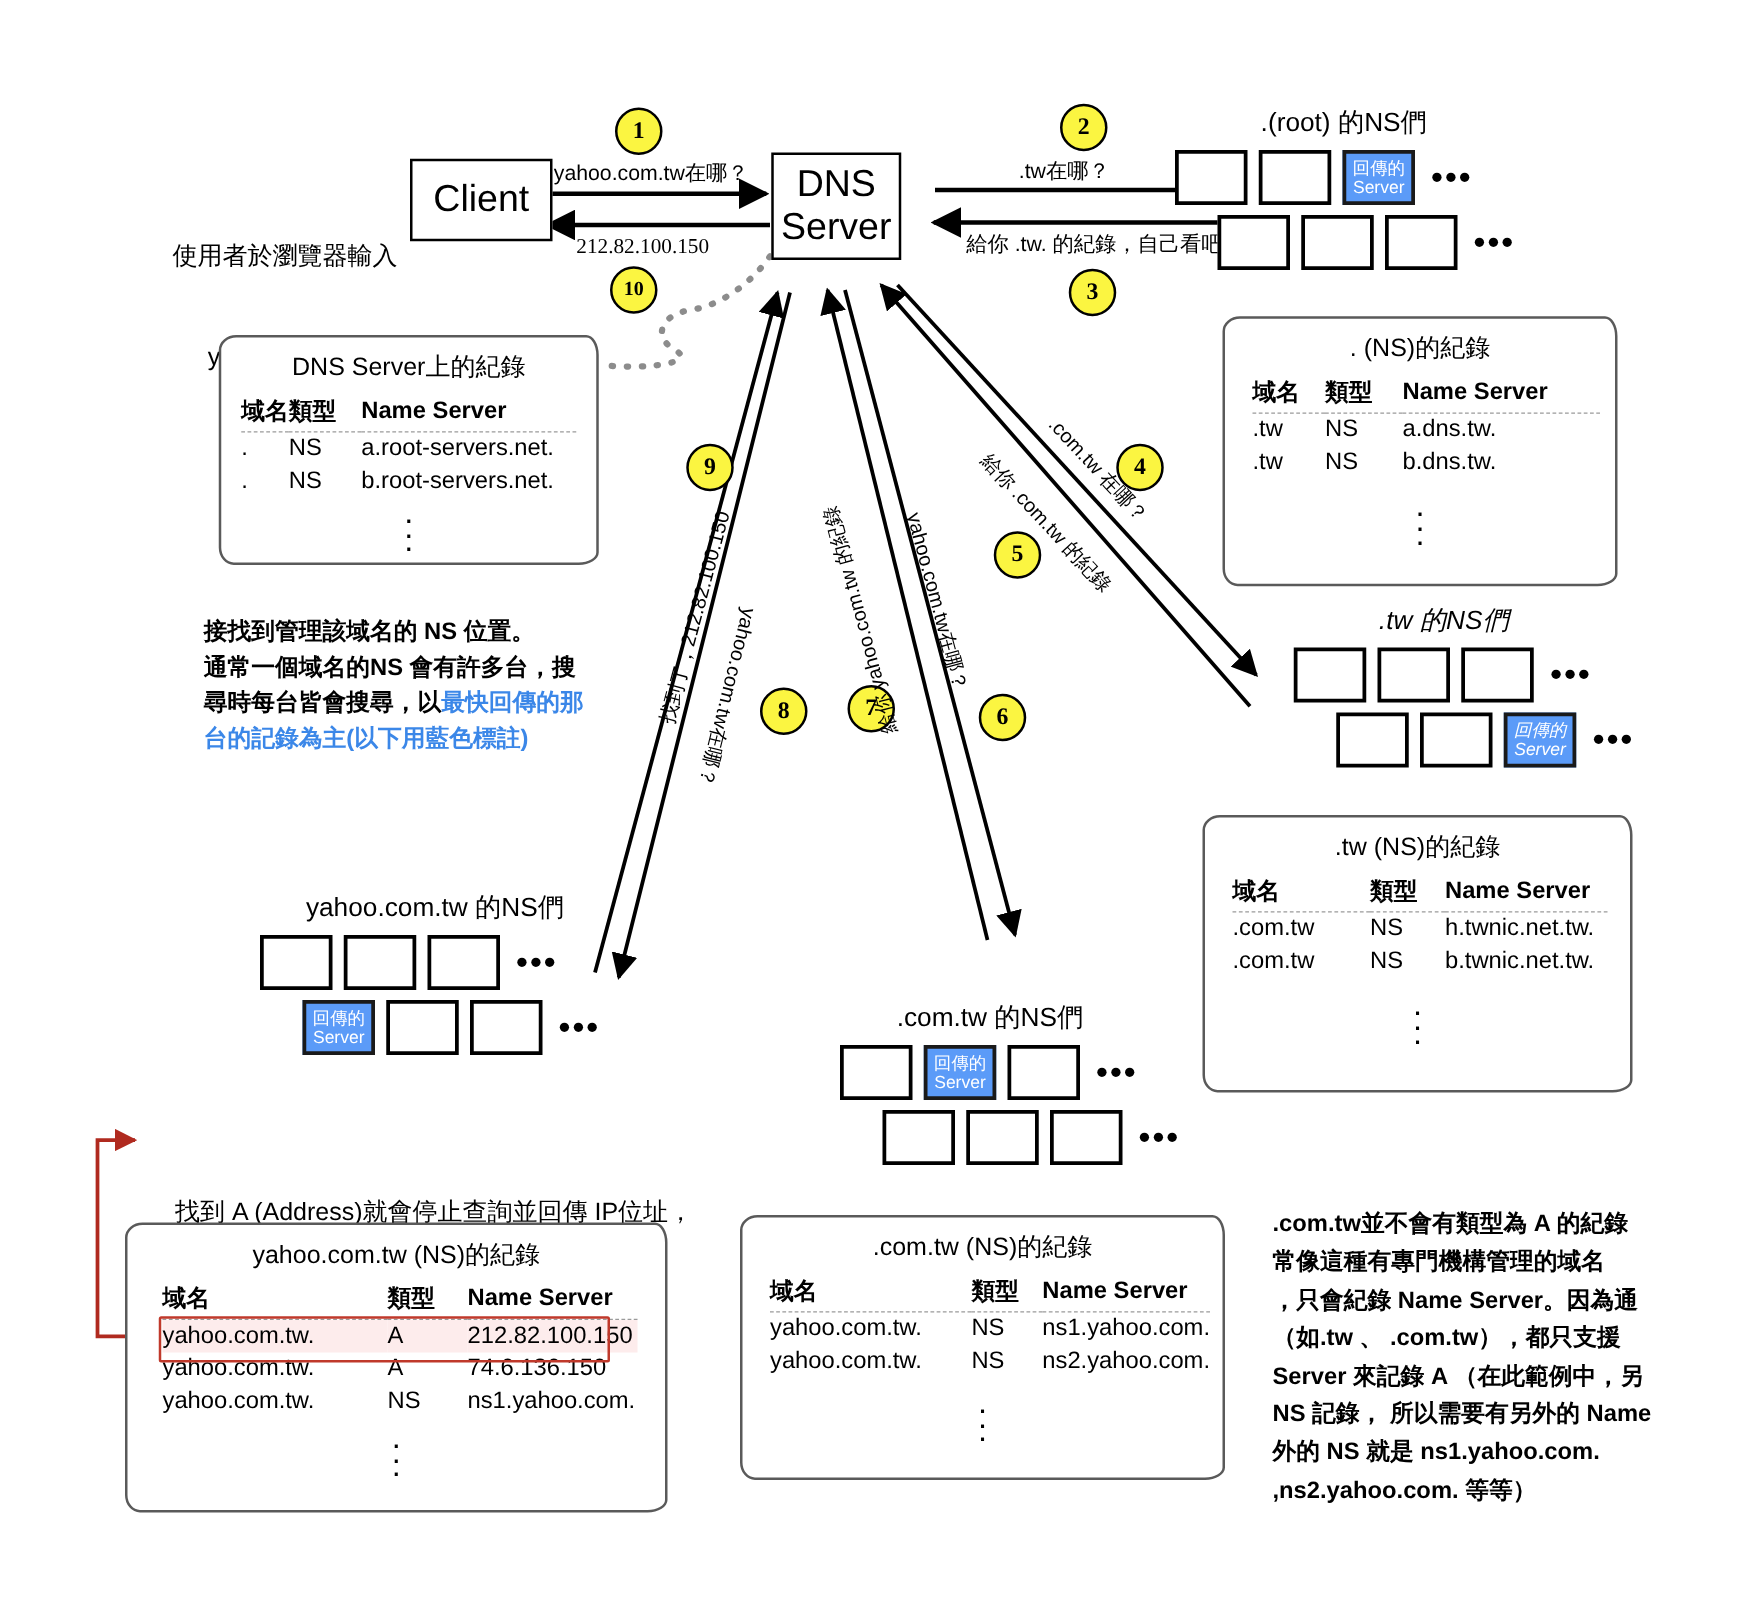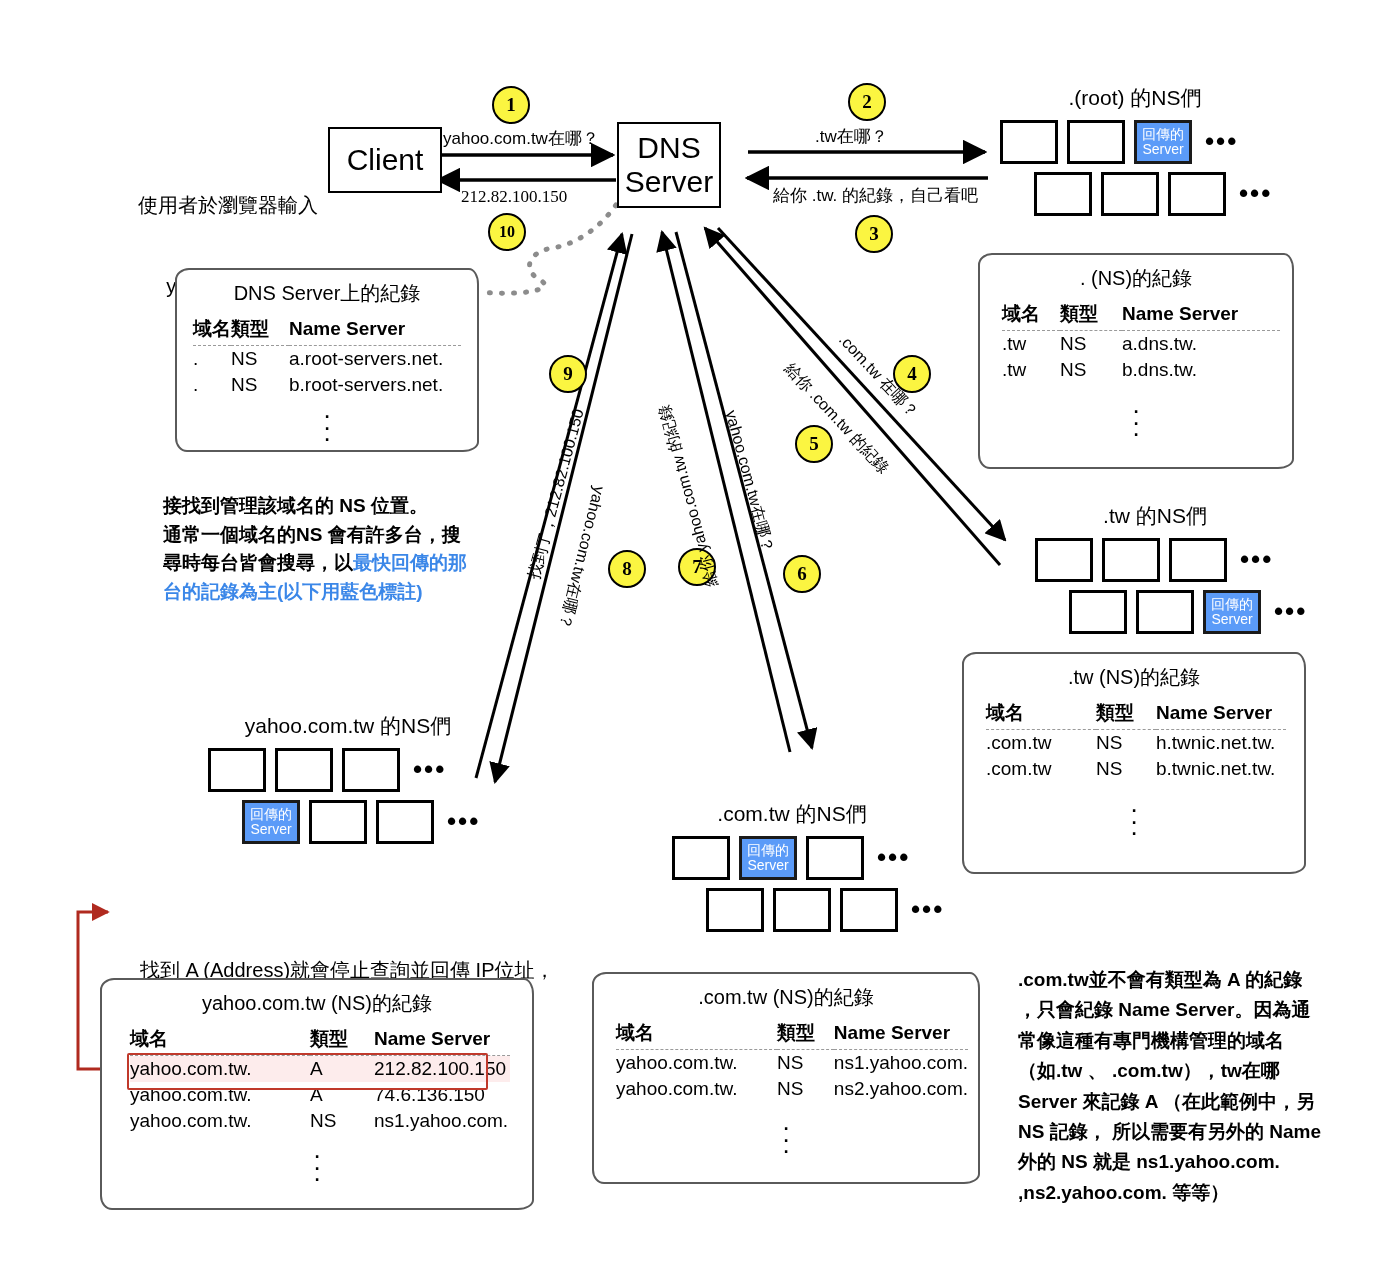--- a/index.html
+++ b/index.html
@@ -157,21 +157,21 @@
       </tr>
     </tbody>
       </table>
     <div class="vdots">
         <span>.</span>
         <span>.</span>
         <span>.</span>
       </div>
   </div>
 
-  <div class="abs" style="left:1000px;top:84px;">
+  <div class="abs" style="left:940px;top:84px;">
     <div class="ns-title" style="width:270px;">.(root) 的NS們</div>
     <div class="ns-row" style="margin-top:8px;">
       <div class="ns-box"></div>
       <div class="ns-box"></div>
       <div class="ns-box hl">
         <span>回傳的</span>
         <span>Server</span>
       </div>
       <div class="ellip">•••</div>
     </div>
@@ -211,21 +211,21 @@
       </div>
   </div>
 
   <div class="abs note-bold" style="left:163px;top:492px;width:330px;">
     <div>接找到管理該域名的 NS 位置。</div>
     <div>通常一個域名的NS 會有許多台，搜</div>
     <div><span>尋時每台皆會搜尋，以</span><span class="blue">最快回傳的那</span></div>
     <div class="blue">台的記錄為主(以下用藍色標註)</div>
   </div>
 
-  <div class="abs" style="left:1035px;top:502px;">
+  <div class="abs" style="left:1035px;top:482px;font-style:italic;">
     <div class="ns-title" style="width:240px;">.tw 的NS們</div>
     <div class="ns-row" style="margin-top:8px;">
       <div class="ns-box"></div>
       <div class="ns-box"></div>
       <div class="ns-box"></div>
       <div class="ellip">•••</div>
     </div>
     <div class="ns-row" style="margin-top:8px;margin-left:34px;">
       <div class="ns-box"></div>
       <div class="ns-box"></div>
@@ -365,22 +365,22 @@
       </table>
     <div class="vdots" style="padding-top:14px;">
         <span>.</span>
         <span>.</span>
         <span>.</span>
       </div>
   </div>
 
   <div class="abs note-bold" style="left:1018px;top:965px;width:330px;line-height:1.6;">
     <div>.com.tw並不會有類型為 A 的紀錄</div>
+    <div>常像這種有專門機構管理的域名</div>
     <div>，只會紀錄 Name Server。因為通</div>
-    <div>常像這種有專門機構管理的域名</div>
-    <div>（如.tw 、 .com.tw），tw在哪</div>
+    <div>（如.tw 、 .com.tw），都只支援</div>
     <div>Server 來記錄 A （在此範例中，另</div>
     <div>NS 記錄， 所以需要有另外的 Name</div>
     <div>外的 NS 就是 ns1.yahoo.com.</div>
     <div>,ns2.yahoo.com. 等等）</div>
   </div>
 
 </div>
 
 </body></html>

